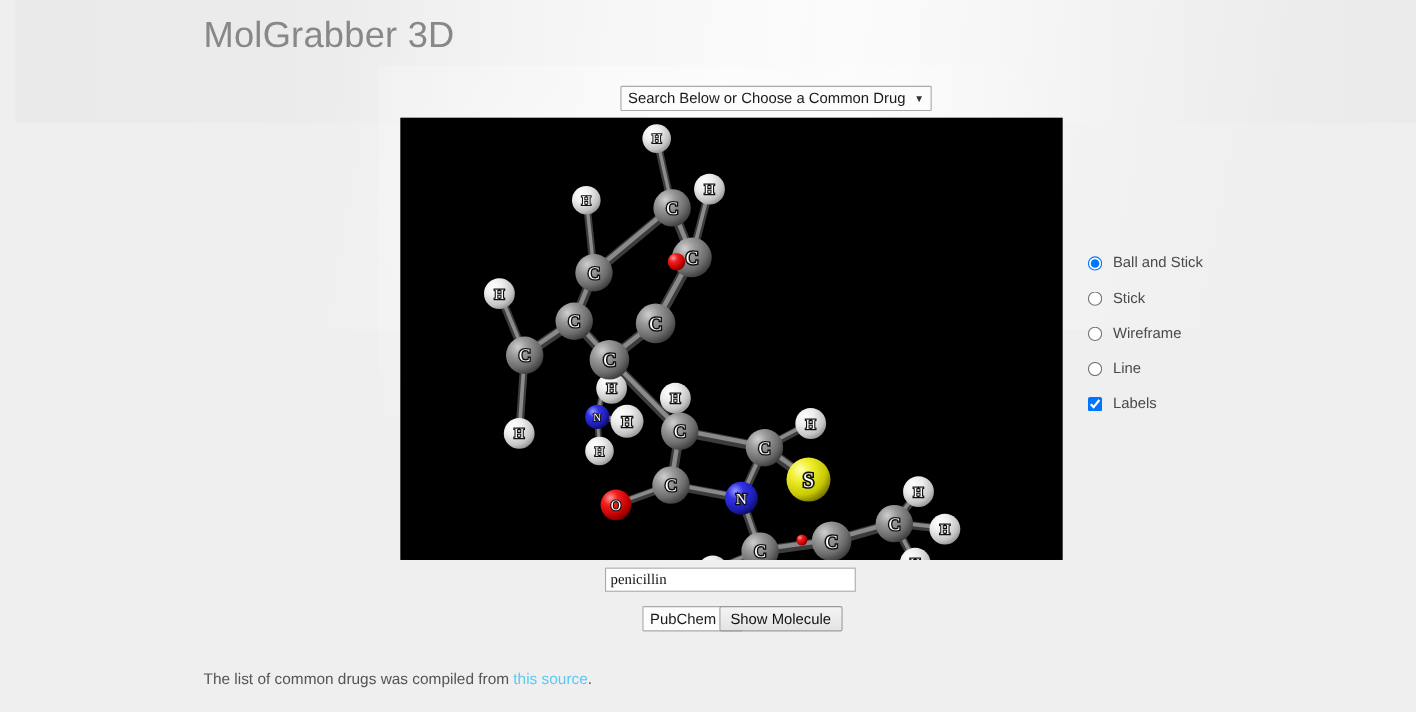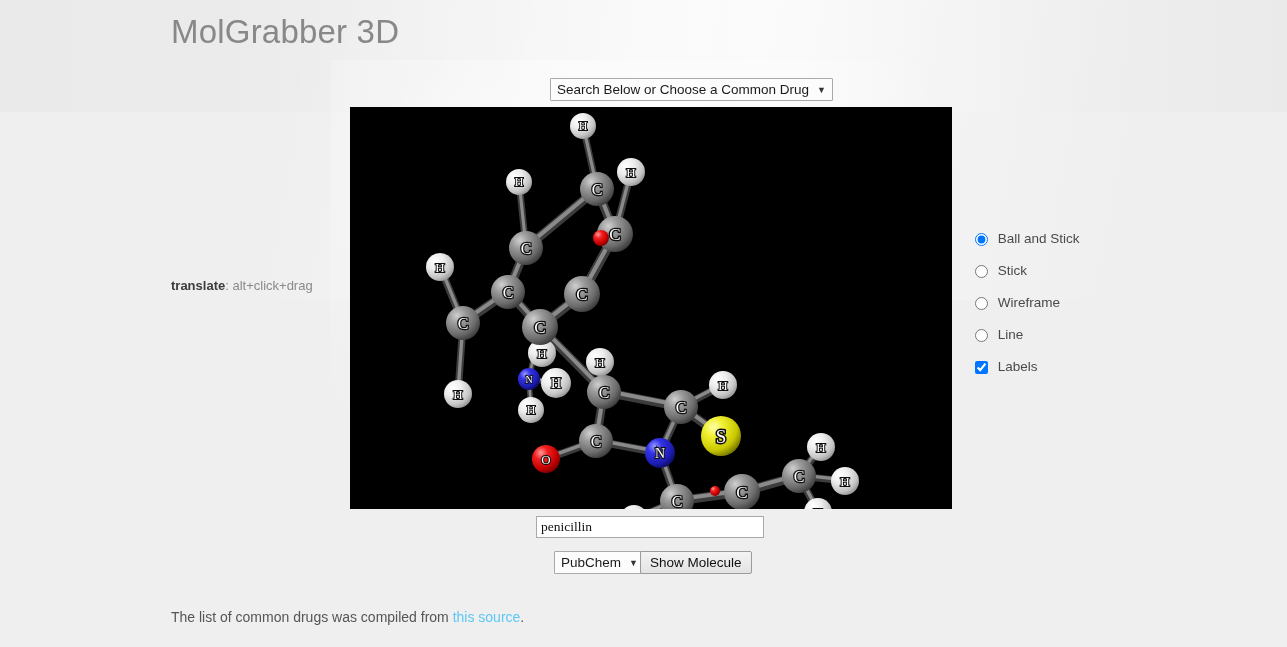--- a/index.html
+++ b/index.html
@@ -8,20 +8,21 @@
     margin: 0; padding: 0;
     width: 1287px; height: 647px;
     overflow: hidden;
     background: #efefef;
     font-family: "Liberation Sans", sans-serif;
   }
   #page {
     position: relative;
     width: 1020px; height: 647px;
     background: #efefef;
+    margin-left: 14px;
   }
   
   #header-band {
     position: absolute; left: 0; top: 0; width: 1287px; height: 112px;
     background: linear-gradient(90deg, #eaeaea 0%, #ebebeb 18%, #f3f3f3 46%, #f7f7f7 60%, #efefef 78%, #eaeaea 100%);
   }
   #upper-sheen {
     position: absolute; left: 0; top: 0; width: 1287px; height: 300px;
     background: linear-gradient(100deg, rgba(255,255,255,0) 0%, rgba(255,255,255,0) 22%, rgba(255,255,255,0.55) 50%, rgba(255,255,255,0.30) 68%, rgba(255,255,255,0) 88%);
     pointer-events: none;
@@ -108,21 +109,21 @@
   #text-input {
     position: absolute; left: 536px; top: 516px;
     width: 228px; height: 22px;
     border: 1px solid #a9a9a9;
     background: #ffffff;
     font-family: Liberation Serif, serif;
     font-size: 13.5px;
     color: #111;
     padding: 2px 4px;
   }
-  #db-select-wrap { position: absolute; left: 554px; top: 551px; }
+  #db-select-wrap { position: absolute; left: 570px; top: 551px; }
   #show-btn {
     position: absolute; left: 640px; top: 551px;
     height: 23px;
     background: linear-gradient(#f4f4f4, #e3e3e3);
     border: 1px solid #9b9b9b;
     border-radius: 2px;
     font-family: "Liberation Sans", sans-serif;
     font-size: 13.5px;
     color: #111;
     padding: 0 9px;
@@ -423,23 +424,20 @@
           </g>
           <g>
             <circle cx="409" cy="471" r="14" fill="url(#gH)"></circle>
             <text x="409" y="475.55" text-anchor="middle" font-family="&quot;Liberation Serif&quot;, serif" font-size="13" fill="#ffffff" stroke="#101010" stroke-width="2.08" paint-order="stroke">H</text>
           </g>
         </g>
     </svg>
   </div>
 
   <div id="instructions">
-    <div class="row">
-      <b>translate</b><span>: </span><span>alt+click+drag</span>
-    </div>
   </div>
 
   <div id="render-options">
     <label class="opt">
       <input type="radio" name="style" checked="" style="">
       <span class="opt-label">Ball and Stick</span>
     </label>
     <label class="opt">
       <input type="radio" name="style" style="">
       <span class="opt-label">Stick</span>

